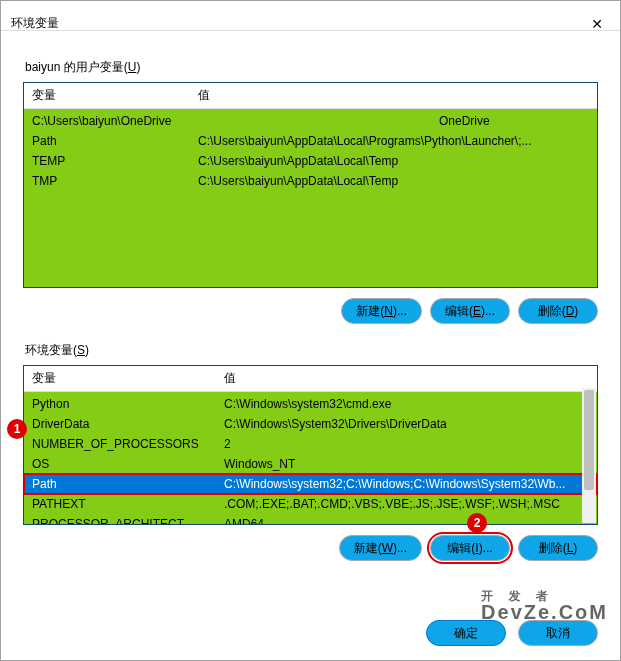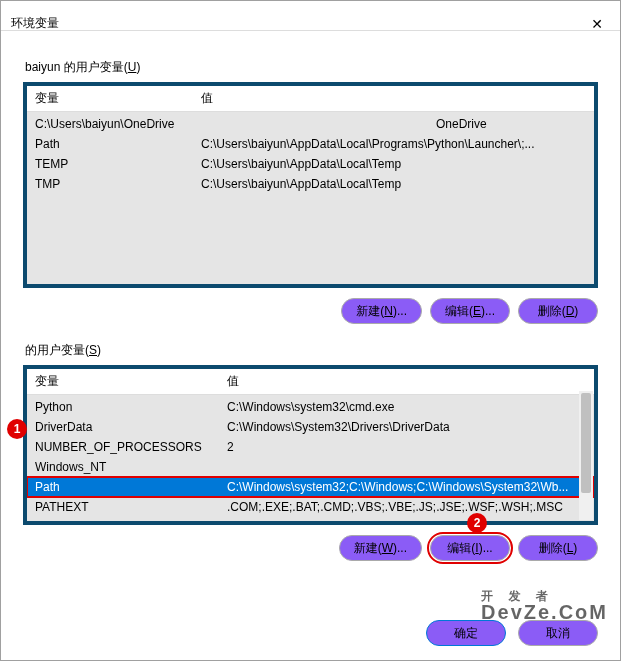--- a/index.html
+++ b/index.html
@@ -4,34 +4,34 @@
 <style>
 *{box-sizing:border-box;margin:0;padding:0;font-family:"Segoe UI","Microsoft YaHei",sans-serif;font-size:12px;color:#000}
 body{background:#fff;width:621px;height:661px;overflow:hidden;position:relative}
 .dialog{width:621px;height:661px;background:#fff;border:1px solid #a0a0a0;position:relative}
 .titlebar{height:30px;display:flex;align-items:center;justify-content:space-between;padding:16px 8px 0 10px;border-bottom:1px solid #ddd}
 .titlebar .title{font-size:12px}
 .close{width:30px;height:24px;display:flex;align-items:center;justify-content:center;font-size:14px;cursor:pointer}
 .content{padding:10px 22px 0 22px}
 .section-label{margin:18px 0 6px 2px;font-size:12px}
 .section-label .u{text-decoration:underline}
-.table-box{border:4px solid #0c4a6e;height:206px;overflow:hidden;background:#e5e5e5;position:relative}
+.table-box{border:1px solid #0c4a6e;height:206px;overflow:hidden;background:#84cc16;position:relative}
 .thead{display:flex;border-bottom:1px solid #ddd;background:#fff}
 .thead .th{padding:4px 8px;font-size:12px}
 .col1{width:166px;flex:none}
 .col2{flex:1;overflow:hidden;white-space:nowrap;text-overflow:ellipsis}
 .sys .col1{width:192px}
 .tbody{padding:2px 0}
 .row{display:flex;padding:2px 0;cursor:default}
 .row .td{padding:1px 8px;font-size:12px;overflow:hidden;white-space:nowrap;text-overflow:ellipsis}
 .row.selected{background:#0078d7;color:#fff}
 .row.selected .td{color:#fff}
 .row.boxed{outline:2px solid #e00000;outline-offset:-1px}
 .btn-row{display:flex;justify-content:flex-end;gap:8px;margin:10px 0 0 0}
-.btn{min-width:80px;height:26px;border:1px solid #aaa;background:#8b5cf6;border-radius:13px;display:flex;align-items:center;justify-content:center;padding:0 14px;font-size:12px;cursor:pointer}
+.btn{min-width:80px;height:26px;border:1px solid #aaa;background:#0ea5e9;border-radius:13px;display:flex;align-items:center;justify-content:center;padding:0 14px;font-size:12px;cursor:pointer}
 .btn .u{text-decoration:underline}
 .btn.emph{outline:2px solid #e00000;outline-offset:1px}
 .scrollbar{position:absolute;right:1px;top:22px;bottom:1px;width:14px;background:#f0f0f0}
 .scrollbar .thumb{position:absolute;left:2px;right:2px;top:2px;height:100px;background:#c0c0c0;border-radius:2px}
 .badge{position:absolute;width:20px;height:20px;border-radius:50%;background:#e00000;color:#fff;display:flex;align-items:center;justify-content:center;font-size:12px;font-weight:bold;z-index:10}
 .watermark{position:absolute;right:12px;bottom:36px;font-size:28px;color:#888;letter-spacing:6px;opacity:.6;z-index:5;font-weight:700}
 .watermark .sub{font-size:20px;letter-spacing:2px;margin-top:-4px;text-align:left}
 .bottom-btns{position:absolute;left:22px;right:22px;bottom:14px;display:flex;justify-content:flex-end;gap:12px}
 .bottom-btns .btn.primary{border:1px solid #0078d7}
 </style>
@@ -85,41 +85,42 @@
           <span>)...</span>
         </div>
       <div class="btn">
           <span>删除(</span>
           <span class="u">D</span>
           <span>)</span>
         </div>
     </div>
 
     <div class="section-label">
-      <span>的用户变量(</span><span class="u">S</span><span>)</span>
+      <span>环境变量(</span><span class="u">S</span><span>)</span>
     </div>
     <div class="table-box sys" style="height:160px">
       <div class="thead">
         <div class="th col1">变量</div>
         <div class="th col2">值</div>
       </div>
       <div class="tbody">
         <div class="row">
             <div class="td col1">Python</div>
             <div class="td col2">C:\Windows\system32\cmd.exe</div>
           </div>
         <div class="row">
             <div class="td col1">DriverData</div>
             <div class="td col2">C:\Windows\System32\Drivers\DriverData</div>
           </div>
         <div class="row">
             <div class="td col1">NUMBER_OF_PROCESSORS</div>
             <div class="td col2">2</div>
           </div>
         <div class="row">
+            <div class="td col1">OS</div>
             <div class="td col2">Windows_NT</div>
           </div>
         <div class="row selected boxed">
             <div class="td col1">Path</div>
             <div class="td col2">C:\Windows\system32;C:\Windows;C:\Windows\System32\Wb...</div>
           </div>
         <div class="row">
             <div class="td col1">PATHEXT</div>
             <div class="td col2">.COM;.EXE;.BAT;.CMD;.VBS;.VBE;.JS;.JSE;.WSF;.WSH;.MSC</div>
           </div>

